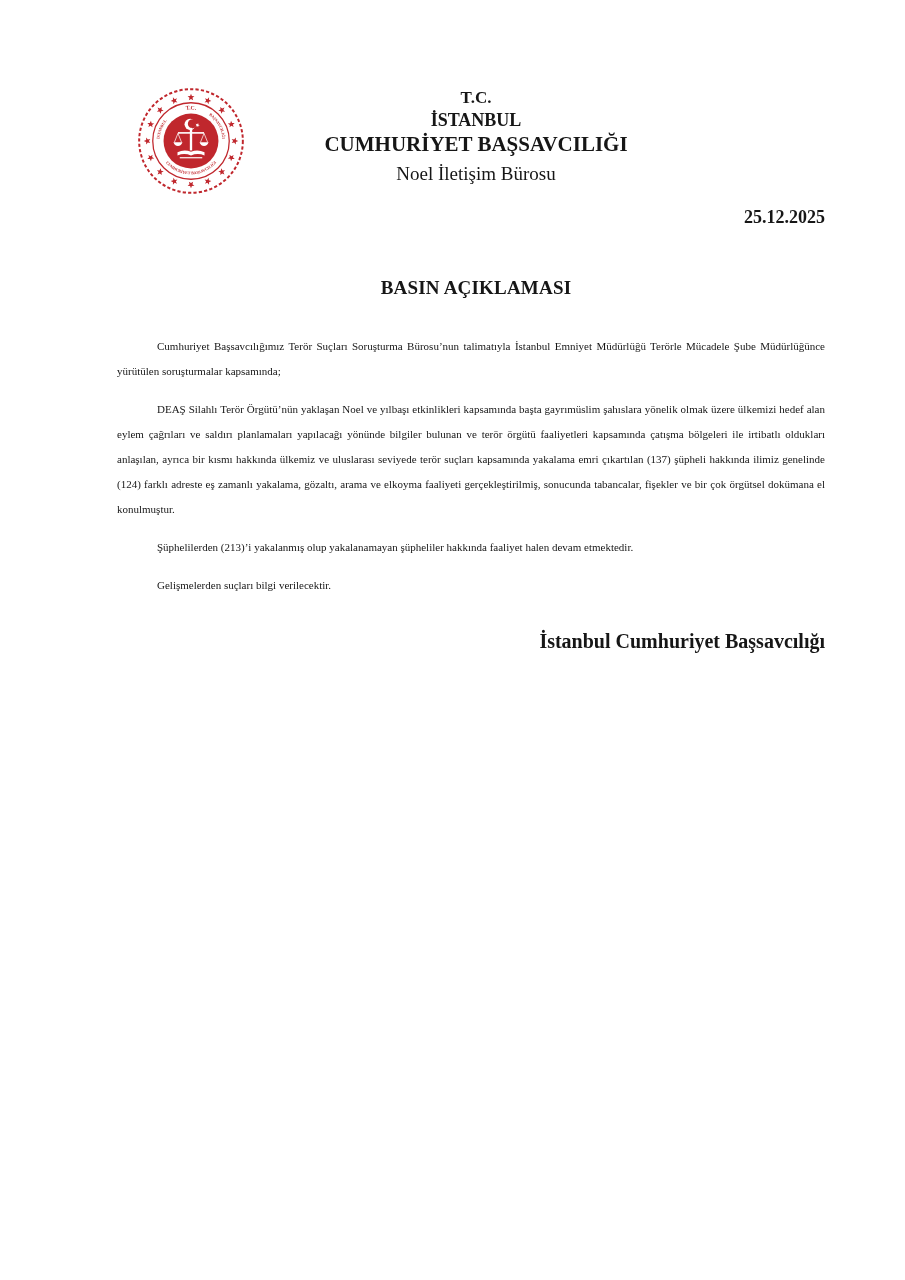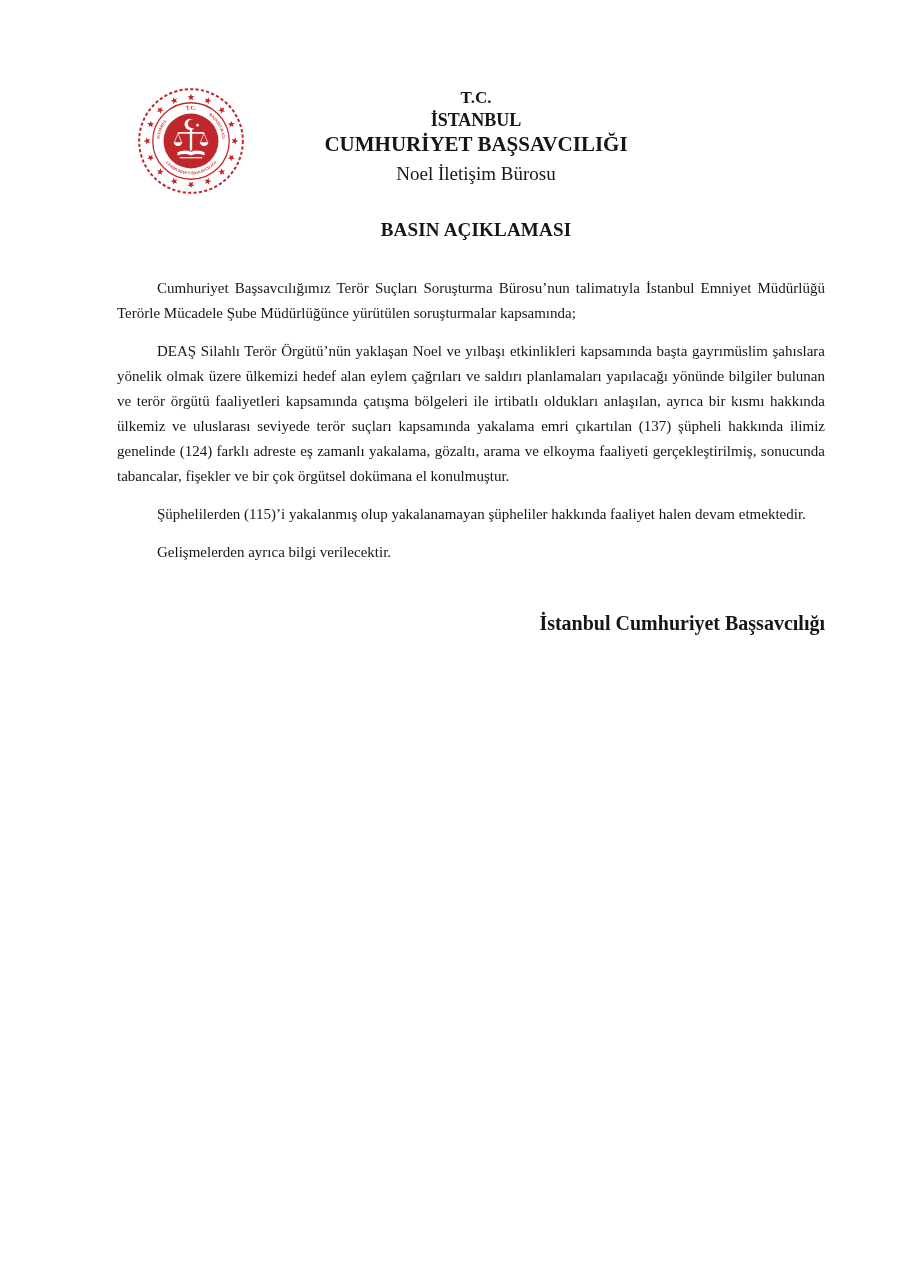--- a/index.html
+++ b/index.html
@@ -20,30 +20,30 @@
     width:108px;
     height:108px;
   }
   .content { padding:86px 80px 0 117px; }
   .hdr { text-align:center; padding-left:10px; }
   .hdr-tc     { font-size:17px; font-weight:bold; line-height:23px; }
   .hdr-city   { font-size:18px; font-weight:bold; line-height:23px; }
   .hdr-office { font-size:21px; font-weight:bold; line-height:25px; }
   .hdr-bureau { font-size:19px; font-weight:normal; line-height:24px; margin-top:5px; }
   .date-row { text-align:right; font-size:18px; font-weight:bold; margin-top:20px; line-height:22px; }
-  .doc-title { text-align:center; padding-left:10px; font-size:19px; font-weight:bold; margin-top:30px; line-height:27px; letter-spacing:0.2px; }
+  .doc-title { text-align:center; padding-left:10px; font-size:19px; font-weight:bold; margin-top:46px; line-height:27px; letter-spacing:0.2px; }
   .body-text { margin-top:33px; }
   .para {
-    font-size:15px;
+    font-size:11px;
     line-height:25px;
     text-align:justify;
     text-indent:40px;
     margin:0 0 13px 0;
   }
-  .signature { text-align:right; font-size:20px; font-weight:bold; margin-top:45px; line-height:26px; }
+  .signature { text-align:right; font-size:20px; font-weight:bold; margin-top:30px; line-height:26px; }
 </style>
 </head>
 <body>
 
 <div class="page">
 
   <svg class="emblem" viewBox="0 0 120 120" aria-hidden="true">
     <defs>
       <polygon id="st" points="0,-4 1.0,-1.38 3.8,-1.24 1.62,0.53 2.35,3.24 0,1.7 -2.35,3.24 -1.62,0.53 -3.8,-1.24 -1.0,-1.38"></polygon>
       <path id="arcTop" d="M 25,60 A 35,35 0 0 1 95,60"></path>
@@ -110,26 +110,27 @@
 
   <div class="content">
 
     <div class="hdr">
       <div class="hdr-tc">T.C.</div>
       <div class="hdr-city">İSTANBUL</div>
       <div class="hdr-office">CUMHURİYET BAŞSAVCILIĞI</div>
       <div class="hdr-bureau">Noel İletişim Bürosu</div>
     </div>
 
+    <div class="date-row">25.12.2025</div>
 
     <div class="doc-title">BASIN AÇIKLAMASI</div>
 
     <div class="body-text">
       <p class="para">Cumhuriyet Başsavcılığımız Terör Suçları Soruşturma Bürosu’nun talimatıyla İstanbul Emniyet Müdürlüğü Terörle Mücadele Şube Müdürlüğünce yürütülen soruşturmalar kapsamında;</p>
       <p class="para">DEAŞ Silahlı Terör Örgütü’nün yaklaşan Noel ve yılbaşı etkinlikleri kapsamında başta gayrımüslim şahıslara yönelik olmak üzere ülkemizi hedef alan eylem çağrıları ve saldırı planlamaları yapılacağı yönünde bilgiler bulunan ve terör örgütü faaliyetleri kapsamında çatışma bölgeleri ile irtibatlı oldukları anlaşılan, ayrıca bir kısmı hakkında ülkemiz ve uluslarası seviyede terör suçları kapsamında yakalama emri çıkartılan (137) şüpheli hakkında ilimiz genelinde (124) farklı adreste eş zamanlı yakalama, gözaltı, arama ve elkoyma faaliyeti gerçekleştirilmiş, sonucunda tabancalar, fişekler ve bir çok örgütsel dokümana el konulmuştur.</p>
-      <p class="para">Şüphelilerden (115)’i yakalanmış olup yakalanamayan şüpheliler hakkında faaliyet halen devam etmektedir.</p>
-      <p class="para">Gelişmelerden ayrıca bilgi verilecektir.</p>
+      <p class="para">Şüphelilerden (213)’i yakalanmış olup yakalanamayan şüpheliler hakkında faaliyet halen devam etmektedir.</p>
+      <p class="para">Gelişmelerden suçları bilgi verilecektir.</p>
     </div>
 
     <div class="signature">İstanbul Cumhuriyet Başsavcılığı</div>
 
   </div>
 </div>
 
 </body></html>

